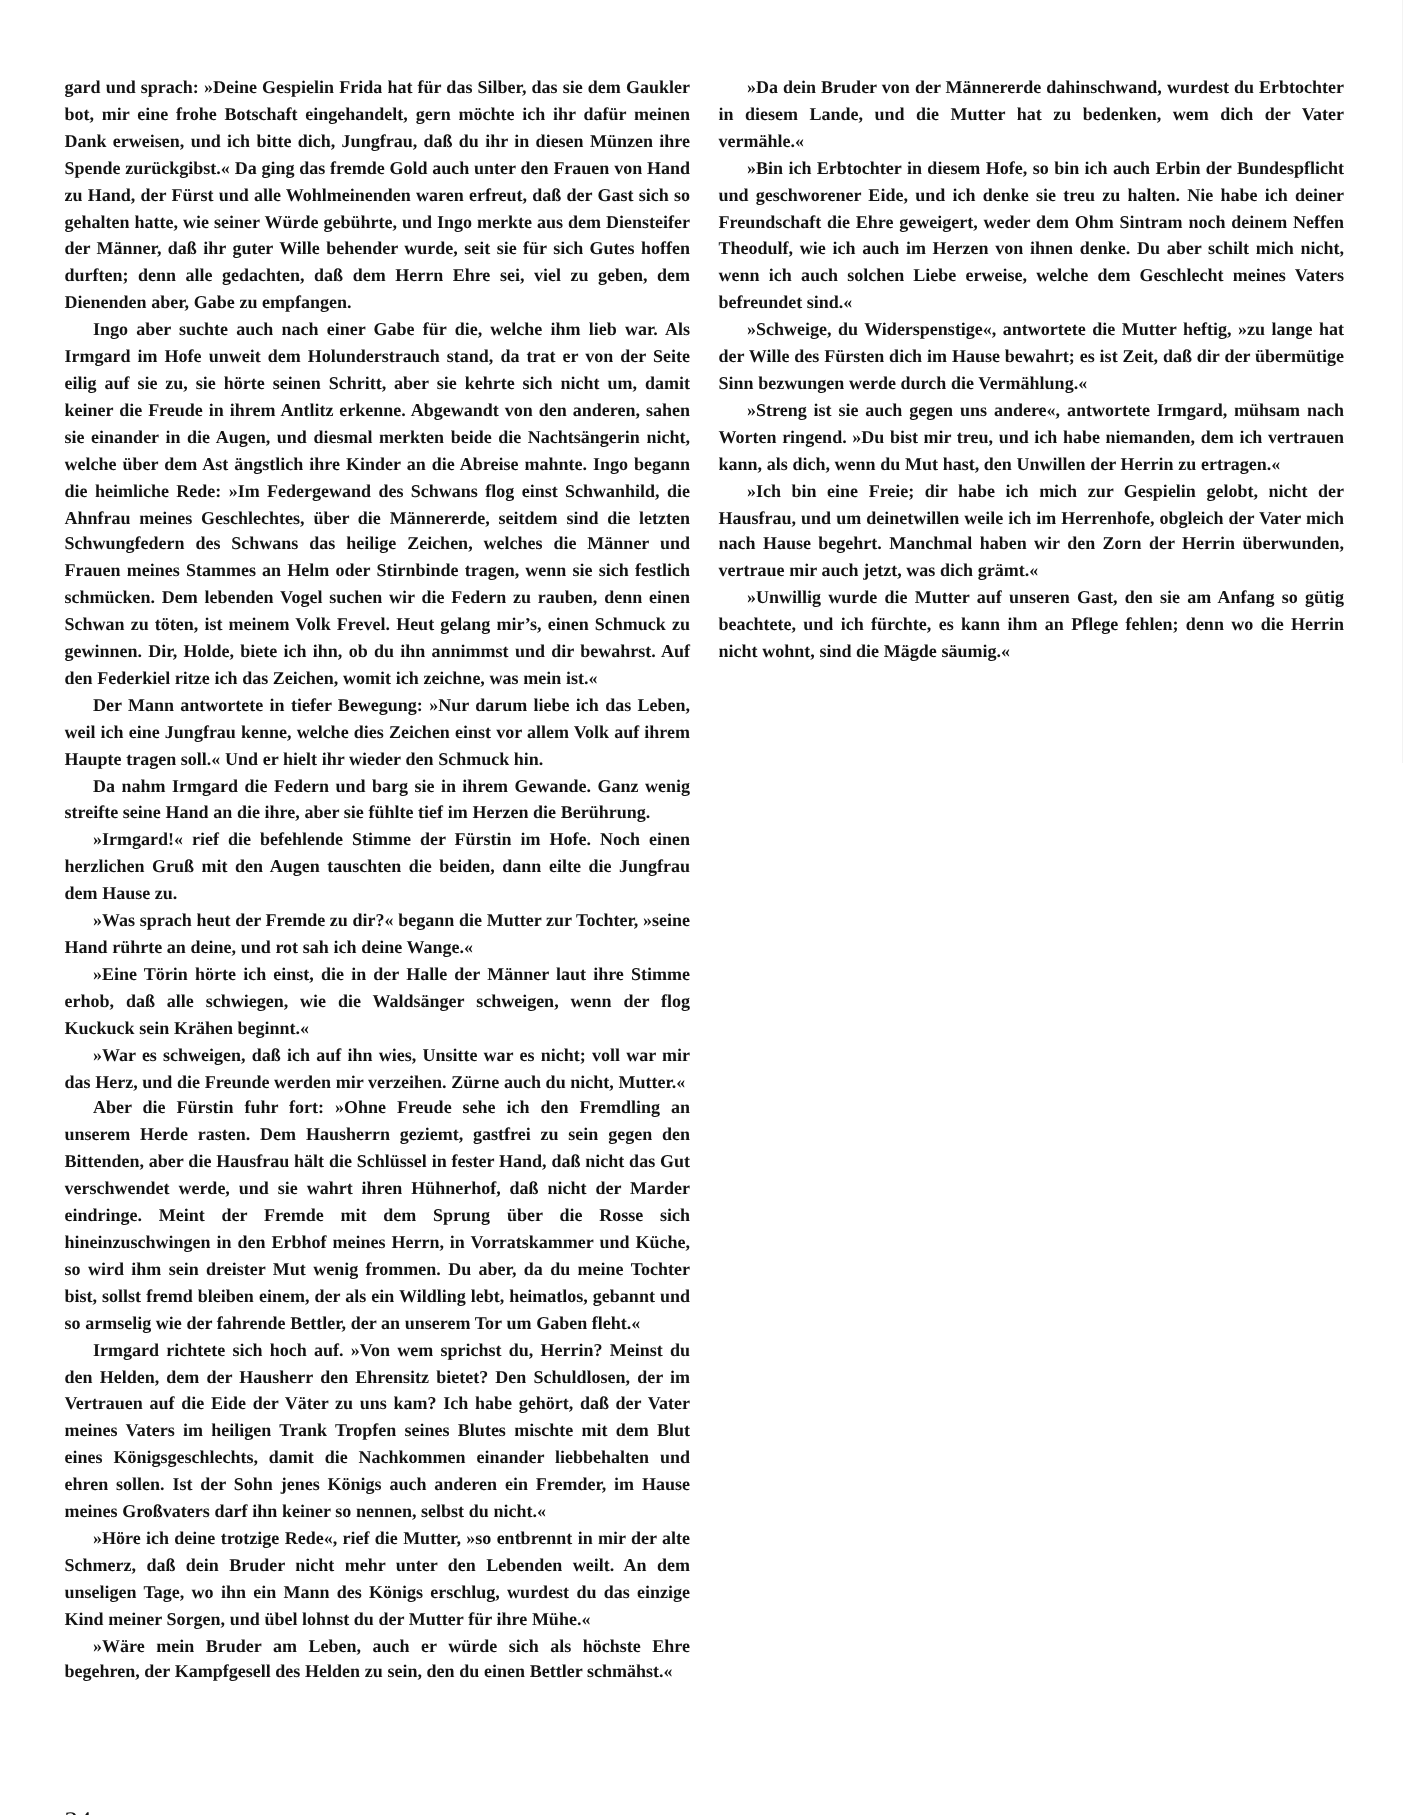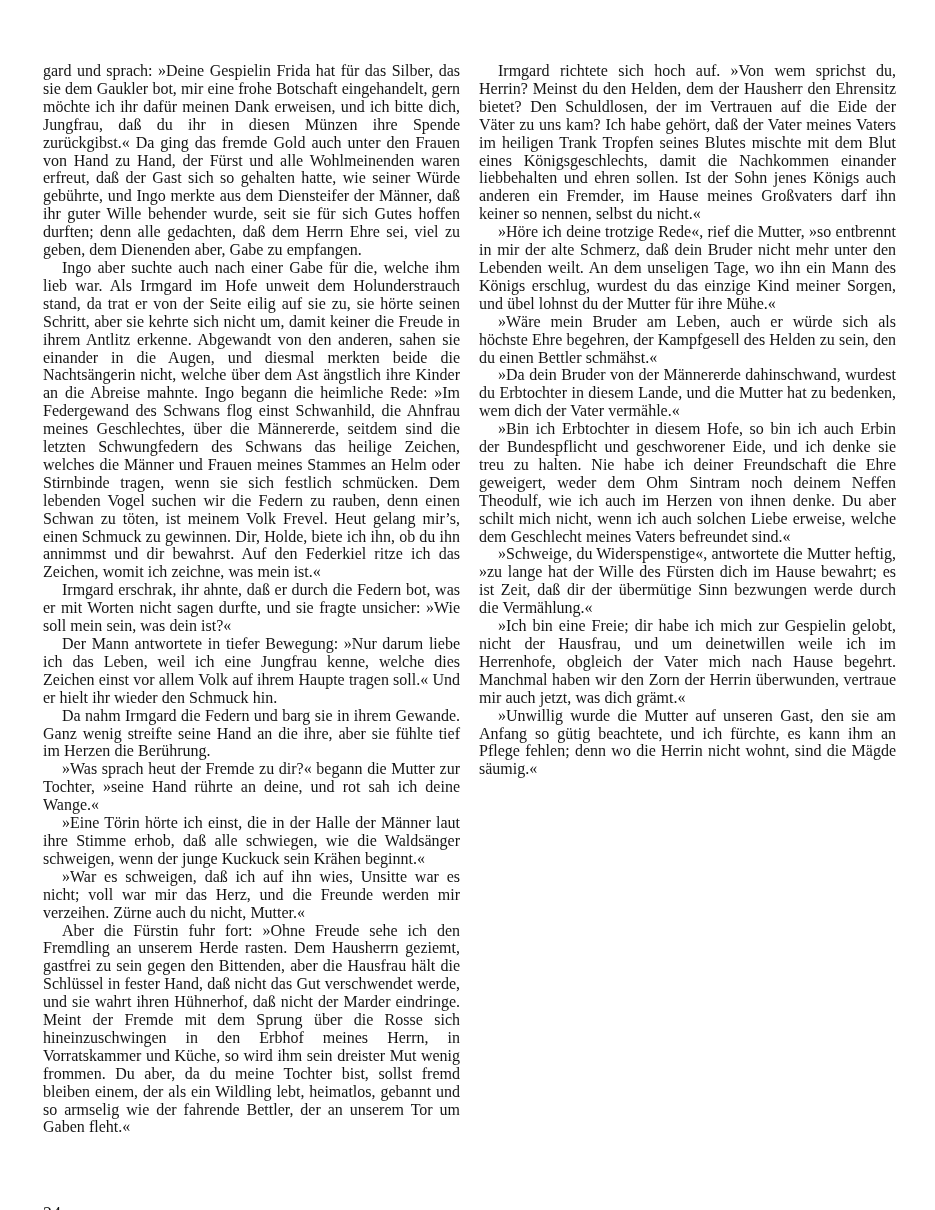--- a/index.html
+++ b/index.html
@@ -13,33 +13,34 @@
     height: 1210px;
     margin: 0 auto;
     background: #ffffff;
     color: #141414;
     font-family: "Liberation Serif", "DejaVu Serif", serif;
     overflow: hidden;
   }
   .text-block {
     position: absolute;
     left: 43px;
-    top: 62px;
+    top: 50px;
     width: 853px;
     height: 1110px;
     column-count: 2;
     column-gap: 19px;
     column-fill: auto;
     overflow: hidden;
     text-align: justify;
-    font-size: 16px;
+    font-size: 12px;
     line-height: 17.9px;
     hyphens: auto;
     -webkit-hyphens: auto;
     word-spacing: 0.01em;
+    font-weight: bold;
   }
   .text-block p {
     margin: 0;
     padding: 0;
     text-indent: 19px;
   }
   .text-block p.first {
     text-indent: 0;
   }
   .page-number {
@@ -50,30 +51,31 @@
     color: #141414;
   }
 </style>
 </head>
 <body>
 
 <div class="page">
   <div class="text-block">
     <p class="first">gard und sprach: »Deine Gespielin Frida hat für das Silber, das sie dem Gaukler bot, mir eine frohe Botschaft eingehandelt, gern möchte ich ihr dafür meinen Dank erweisen, und ich bitte dich, Jungfrau, daß du ihr in diesen Münzen ihre Spende zurückgibst.« Da ging das fremde Gold auch unter den Frauen von Hand zu Hand, der Fürst und alle Wohlmeinenden waren erfreut, daß der Gast sich so gehalten hatte, wie seiner Würde gebührte, und Ingo merkte aus dem Diensteifer der Männer, daß ihr guter Wille behender wurde, seit sie für sich Gutes hoffen durften; denn alle gedachten, daß dem Herrn Ehre sei, viel zu geben, dem Dienenden aber, Gabe zu empfangen.</p>
     <p>Ingo aber suchte auch nach einer Gabe für die, welche ihm lieb war. Als Irmgard im Hofe unweit dem Holunderstrauch stand, da trat er von der Seite eilig auf sie zu, sie hörte seinen Schritt, aber sie kehrte sich nicht um, damit keiner die Freude in ihrem Antlitz erkenne. Abgewandt von den anderen, sahen sie einander in die Augen, und diesmal merkten beide die Nachtsängerin nicht, welche über dem Ast ängstlich ihre Kinder an die Abreise mahnte. Ingo begann die heimliche Rede: »Im Federgewand des Schwans flog einst Schwanhild, die Ahnfrau meines Geschlechtes, über die Männererde, seitdem sind die letzten Schwungfedern des Schwans das heilige Zeichen, welches die Männer und Frauen meines Stammes an Helm oder Stirnbinde tragen, wenn sie sich festlich schmücken. Dem lebenden Vogel suchen wir die Federn zu rauben, denn einen Schwan zu töten, ist meinem Volk Frevel. Heut gelang mir’s, einen Schmuck zu gewinnen. Dir, Holde, biete ich ihn, ob du ihn annimmst und dir bewahrst. Auf den Federkiel ritze ich das Zeichen, womit ich zeichne, was mein ist.«</p>
-    <p>Irmgard erschrak, ihr ahnte, daß er durch die Federn bot, was er mit Worten nicht sagen durfte, und sie fragte unsicher: »Wie soll mein sein, was dein ist?«</p>
     <p>Der Mann antwortete in tiefer Bewegung: »Nur darum liebe ich das Leben, weil ich eine Jungfrau kenne, welche dies Zeichen einst vor allem Volk auf ihrem Haupte tragen soll.« Und er hielt ihr wieder den Schmuck hin.</p>
     <p>Da nahm Irmgard die Federn und barg sie in ihrem Gewande. Ganz wenig streifte seine Hand an die ihre, aber sie fühlte tief im Herzen die Berührung.</p>
+    <p>»Irmgard!« rief die befehlende Stimme der Fürstin im Hofe. Noch einen herzlichen Gruß mit den Augen tauschten die beiden, dann eilte die Jungfrau dem Hause zu.</p>
     <p>»Was sprach heut der Fremde zu dir?« begann die Mutter zur Tochter, »seine Hand rührte an deine, und rot sah ich deine Wange.«</p>
-    <p>»Eine Törin hörte ich einst, die in der Halle der Männer laut ihre Stimme erhob, daß alle schwiegen, wie die Waldsänger schweigen, wenn der junge Kuckuck sein Krähen beginnt.«</p>
+    <p>»Eine Törin hörte ich einst, die in der Halle der Männer laut ihre Stimme erhob, daß alle schwiegen, wie die Waldsänger schweigen, wenn der flog Kuckuck sein Krähen beginnt.«</p>
     <p>»War es schweigen, daß ich auf ihn wies, Unsitte war es nicht; voll war mir das Herz, und die Freunde werden mir verzeihen. Zürne auch du nicht, Mutter.«</p>
     <p>Aber die Fürstin fuhr fort: »Ohne Freude sehe ich den Fremdling an unserem Herde rasten. Dem Hausherrn geziemt, gastfrei zu sein gegen den Bittenden, aber die Hausfrau hält die Schlüssel in fester Hand, daß nicht das Gut verschwendet werde, und sie wahrt ihren Hühnerhof, daß nicht der Marder eindringe. Meint der Fremde mit dem Sprung über die Rosse sich hineinzuschwingen in den Erbhof meines Herrn, in Vorratskammer und Küche, so wird ihm sein dreister Mut wenig frommen. Du aber, da du meine Tochter bist, sollst fremd bleiben einem, der als ein Wildling lebt, heimatlos, gebannt und so armselig wie der fahrende Bettler, der an unserem Tor um Gaben fleht.«</p>
     <p>Irmgard richtete sich hoch auf. »Von wem sprichst du, Herrin? Meinst du den Helden, dem der Hausherr den Ehrensitz bietet? Den Schuldlosen, der im Vertrauen auf die Eide der Väter zu uns kam? Ich habe gehört, daß der Vater meines Vaters im heiligen Trank Tropfen seines Blutes mischte mit dem Blut eines Königsgeschlechts, damit die Nachkommen einander liebbehalten und ehren sollen. Ist der Sohn jenes Königs auch anderen ein Fremder, im Hause meines Großvaters darf ihn keiner so nennen, selbst du nicht.«</p>
     <p>»Höre ich deine trotzige Rede«, rief die Mutter, »so entbrennt in mir der alte Schmerz, daß dein Bruder nicht mehr unter den Lebenden weilt. An dem unseligen Tage, wo ihn ein Mann des Königs erschlug, wurdest du das einzige Kind meiner Sorgen, und übel lohnst du der Mutter für ihre Mühe.«</p>
     <p>»Wäre mein Bruder am Leben, auch er würde sich als höchste Ehre begehren, der Kampfgesell des Helden zu sein, den du einen Bettler schmähst.«</p>
     <p>»Da dein Bruder von der Männererde dahinschwand, wurdest du Erbtochter in diesem Lande, und die Mutter hat zu bedenken, wem dich der Vater vermähle.«</p>
     <p>»Bin ich Erbtochter in diesem Hofe, so bin ich auch Erbin der Bundespflicht und geschworener Eide, und ich denke sie treu zu halten. Nie habe ich deiner Freundschaft die Ehre geweigert, weder dem Ohm Sintram noch deinem Neffen Theodulf, wie ich auch im Herzen von ihnen denke. Du aber schilt mich nicht, wenn ich auch solchen Liebe erweise, welche dem Geschlecht meines Vaters befreundet sind.«</p>
     <p>»Schweige, du Widerspenstige«, antwortete die Mutter heftig, »zu lange hat der Wille des Fürsten dich im Hause bewahrt; es ist Zeit, daß dir der übermütige Sinn bezwungen werde durch die Vermählung.«</p>
+    <p>»Streng ist sie auch gegen uns andere«, antwortete Irmgard, mühsam nach Worten ringend. »Du bist mir treu, und ich habe niemanden, dem ich vertrauen kann, als dich, wenn du Mut hast, den Unwillen der Herrin zu ertragen.«</p>
     <p>»Ich bin eine Freie; dir habe ich mich zur Gespielin gelobt, nicht der Hausfrau, und um deinetwillen weile ich im Herrenhofe, obgleich der Vater mich nach Hause begehrt. Manchmal haben wir den Zorn der Herrin überwunden, vertraue mir auch jetzt, was dich grämt.«</p>
     <p>»Unwillig wurde die Mutter auf unseren Gast, den sie am Anfang so gütig beachtete, und ich fürchte, es kann ihm an Pflege fehlen; denn wo die Herrin nicht wohnt, sind die Mägde säumig.«</p>
   </div>
   <div class="page-number">24</div>
 </div>
 
 </body></html>

